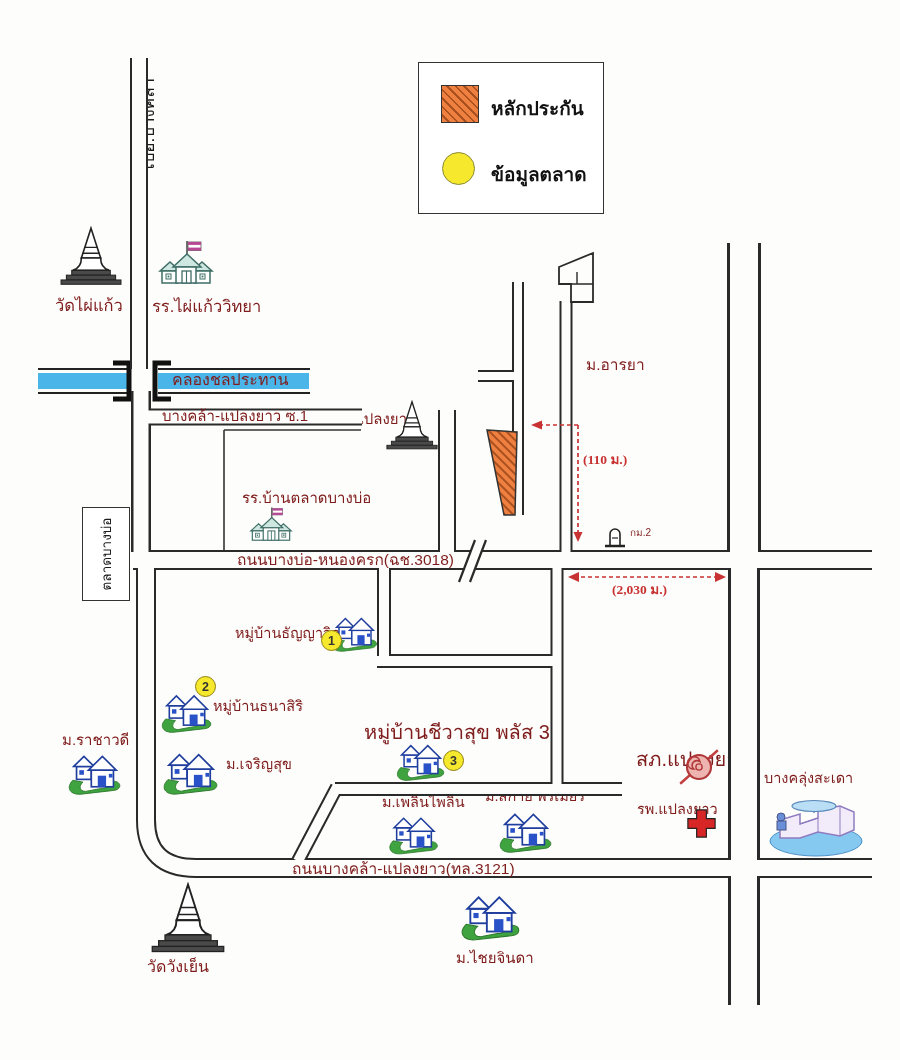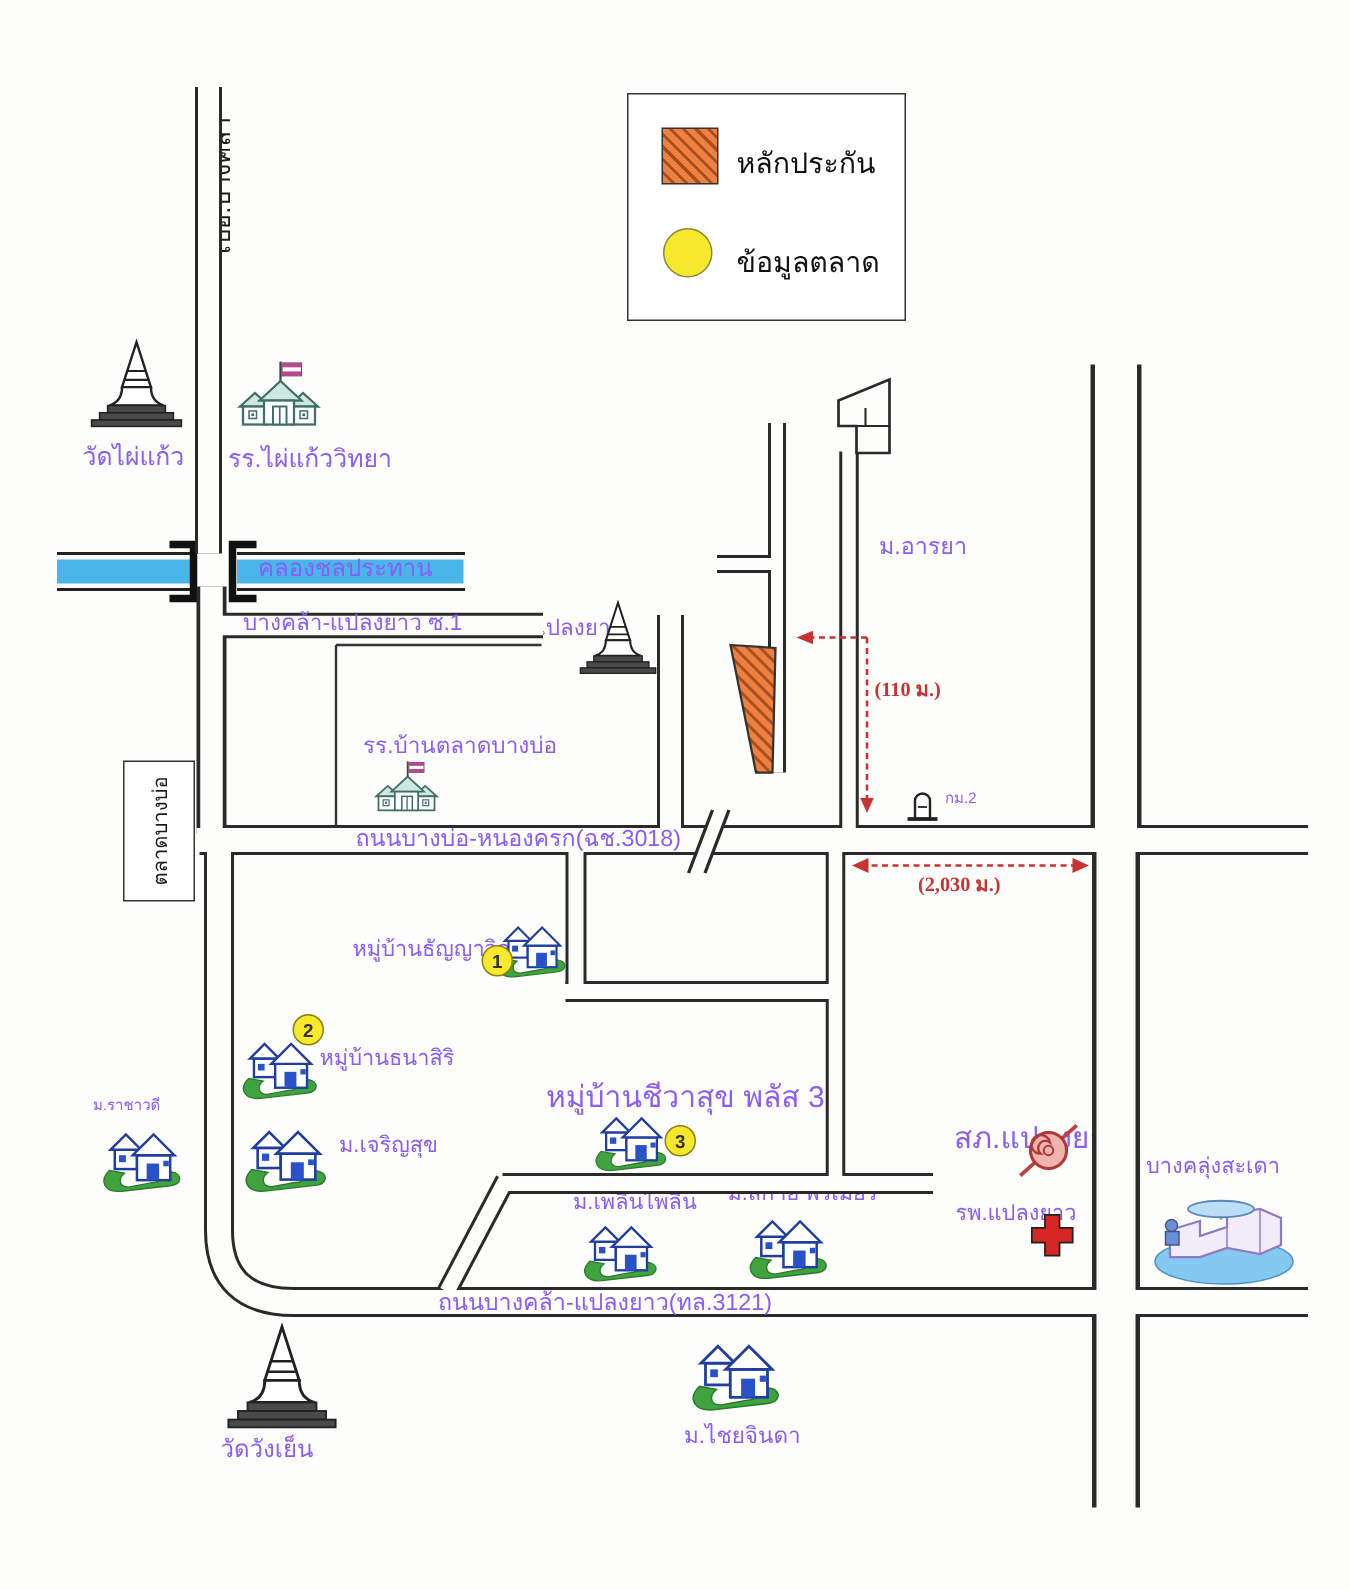--- a/index.html
+++ b/index.html
@@ -1,32 +1,32 @@
 <!DOCTYPE html>
 <html><head>
 <meta charset="utf-8">
 <style>
   html,body{margin:0;padding:0;background:#ffffff;}
   #map{position:relative;width:900px;height:1060px;background:#fdfdfb;overflow:hidden;
        font-family:"Liberation Sans","DejaVu Sans",sans-serif;color:#1b1b1b;}
-  .lbl{position:absolute;white-space:nowrap;font-size:15px;color:#8b5cf6;line-height:1.1;}
+  .lbl{position:absolute;white-space:nowrap;font-size:15px;color:#7f1d1d;line-height:1.1;}
   .vlabel{position:absolute;white-space:nowrap;transform:translate(-50%,-50%) rotate(-90deg);
           font-size:16px;color:#1b1b1b;}
   .red{color:#c83232;font-weight:bold;font-family:Liberation Serif, serif;}
   .icon{position:absolute;}
   .badge{position:absolute;width:21px;height:21px;border-radius:50%;background:#f6e82c;
          border:1.5px solid #8f7f10;display:flex;align-items:center;justify-content:center;
          font-size:12.5px;font-weight:bold;color:#333;box-sizing:border-box;z-index:6;}
   .legend-box{position:absolute;left:418px;top:62px;width:184px;height:150px;
               border:1.8px solid #333;background:#fff;z-index:5;}
   .legend-sq{position:absolute;left:22px;top:22px;width:36px;height:36px;border:1.6px solid #333;
              background:repeating-linear-gradient(45deg,#ef8040 0 4px,#a85020 4px 6px);}
   .legend-circle{position:absolute;left:23px;top:89px;width:31px;height:31px;border-radius:50%;
              background:#f6e82c;border:1.5px solid #8a8a3a;}
-  .legend-lbl{position:absolute;left:72px;font-size:19px;color:#111;}
+  .legend-lbl{position:absolute;left:72px;font-size:19px;color:#111;font-weight:bold;}
   .market-box{position:absolute;left:82px;top:507px;width:46px;height:92px;border:1.6px solid #333;
               background:#fff;z-index:4;}
   .market-box .vlabel{left:23px;top:46px;font-size:13.5px;}
   svg{display:block;}
   #net{position:absolute;left:0;top:0;z-index:1;}
   .z5{z-index:5;}
 </style>
 </head>
 <body>
 
@@ -232,21 +232,21 @@
   <svg class="icon" style="left:331px;top:610px;width:48px;height:44px">
       <use href="#ic-houses" xlink:href="#ic-houses"></use>
     </svg>
 
   <div class="badge" style="left:195px;top:676px">2</div>
   <svg class="icon" style="left:160px;top:688px;width:54px;height:46px">
       <use href="#ic-houses" xlink:href="#ic-houses"></use>
     </svg>
   <div class="lbl" style="left:213px;top:699px;font-size:14.5px">หมู่บ้านธนาสิริ</div>
 
-  <div class="lbl" style="left:62px;top:732px;font-size:10px">ม.ราชาวดี</div>
+  <div class="lbl" style="left:62px;top:732px;font-size:15px">ม.ราชาวดี</div>
   <svg class="icon" style="left:66px;top:748px;width:58px;height:48px">
       <use href="#ic-houses" xlink:href="#ic-houses"></use>
     </svg>
 
   <svg class="icon" style="left:161px;top:746px;width:60px;height:50px">
       <use href="#ic-houses" xlink:href="#ic-houses"></use>
     </svg>
   <div class="lbl" style="left:226px;top:757px;font-size:14.5px">ม.เจริญสุข</div>
 
   <div class="lbl" style="left:364px;top:721px;font-size:20px">หมู่บ้านชีวาสุข พลัส 3</div>

